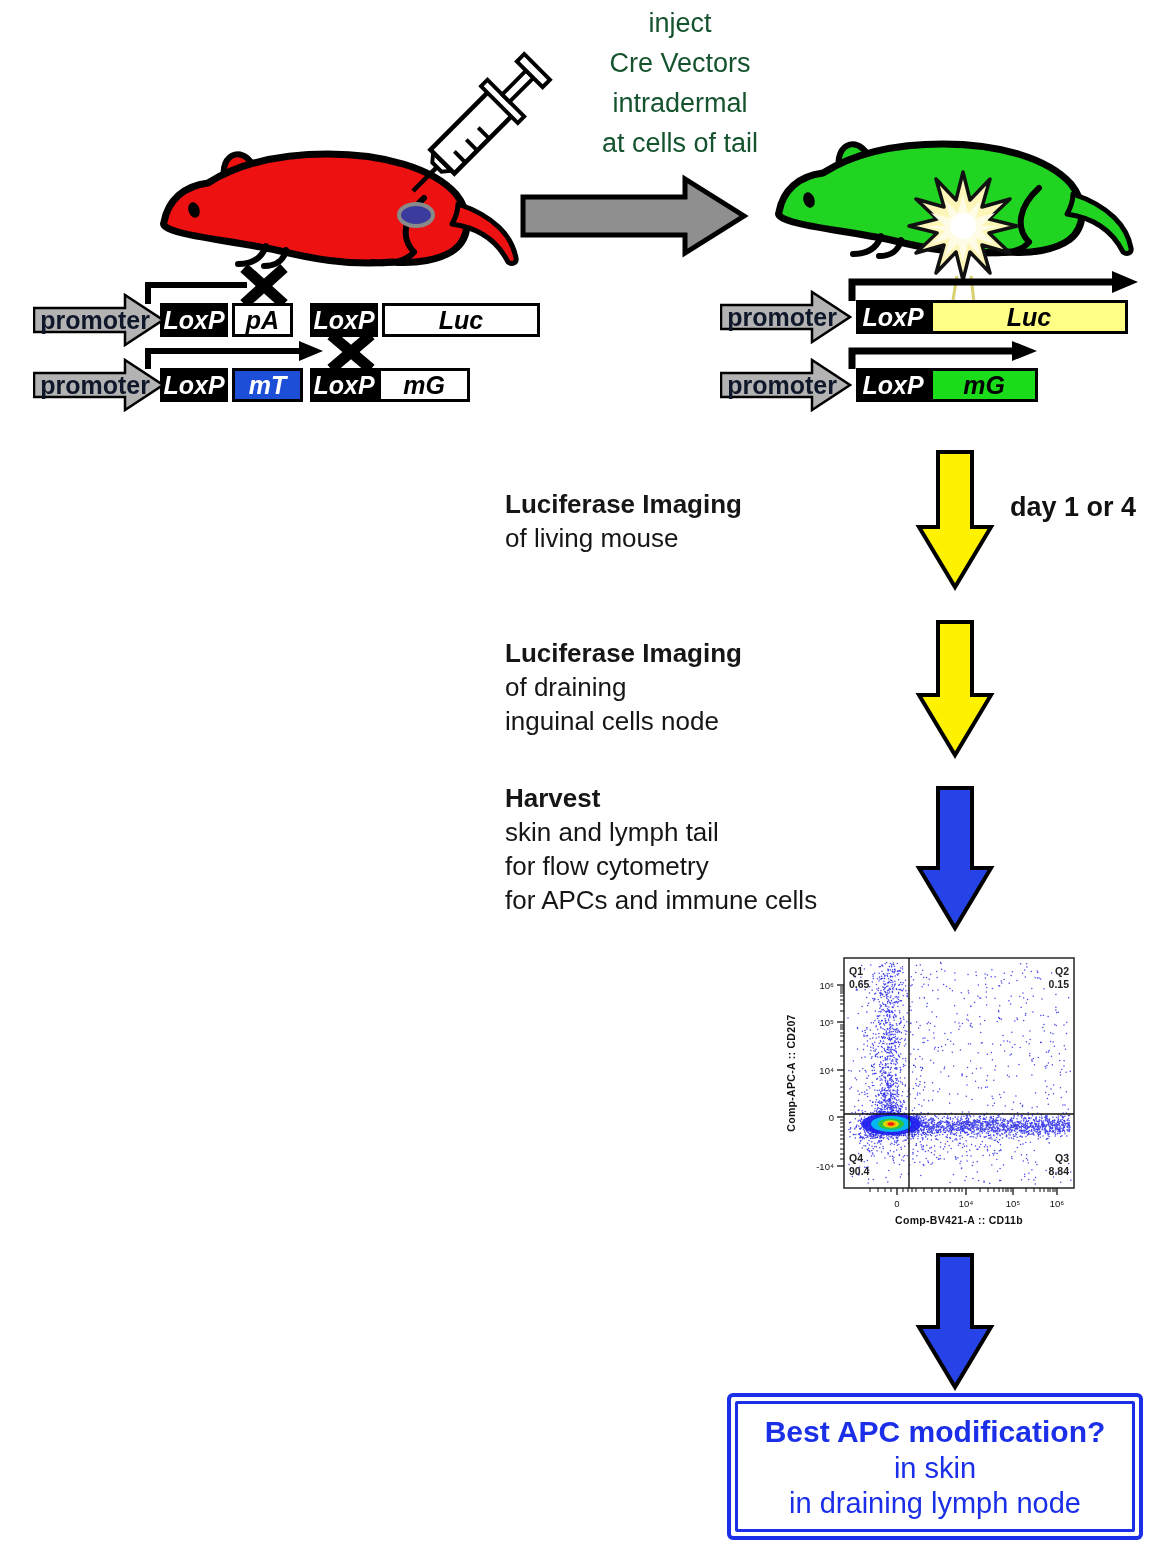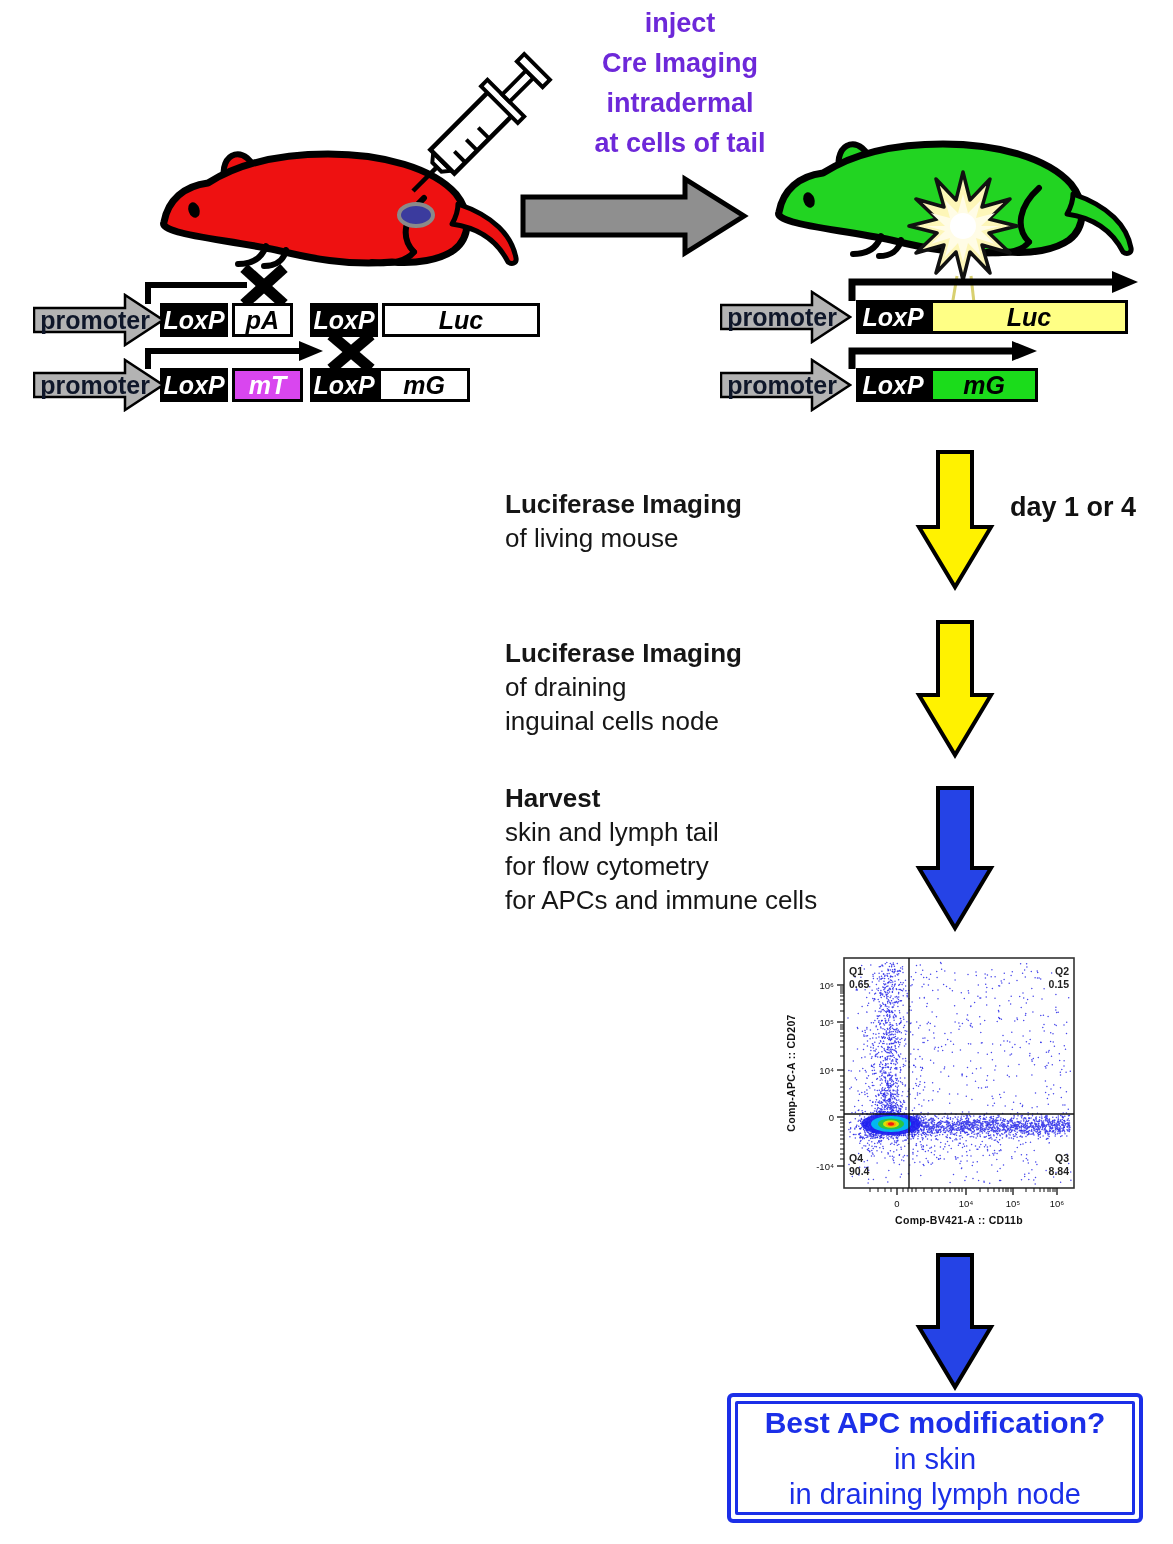--- a/index.html
+++ b/index.html
@@ -1,36 +1,36 @@
 <!DOCTYPE html>
 <html><head>
 <meta charset="utf-8">
 <style>
   html,body{margin:0;padding:0;background:#fff}
   .canvas{position:relative;width:1173px;height:1544px;background:#fff;
           font-family:"Liberation Sans",sans-serif;overflow:hidden;color:#161616}
   .overlay{position:absolute;left:0;top:0;z-index:1;pointer-events:none}
   .txt{position:absolute;z-index:4}
-  .hdr-line{font-weight:bold;font-size:27px;line-height:40px;text-align:center;color:#6d28d9}
+  .hdr-line{font-weight:normal;font-size:27px;line-height:40px;text-align:center;color:#14532d}
   .step{position:absolute;z-index:4;width:350px;text-align:left}
   .step-title{font-weight:bold;font-size:26px;line-height:34px;color:#161616}
   .step-line{font-size:26px;line-height:34px;color:#161616}
   .note{position:absolute;z-index:4;font-weight:bold;font-size:27px;color:#111;white-space:nowrap}
   .cbox{position:absolute;z-index:2;height:34px;display:flex;align-items:center;justify-content:center;
         font-style:italic;font-weight:bold;font-size:25px;border:3px solid #000;box-sizing:border-box}
   .loxp{background:#000;color:#fff}
   .wbox{background:#fff;color:#000}
-  .mtbox{background:#d946ef;color:#fff}
+  .mtbox{background:#1d4ed8;color:#fff}
   .mgbox{background:#1bdc1b;color:#000}
   .lucbox{background:#ffff85;color:#000}
   .promoter{position:absolute;z-index:3;width:132px;height:54px}
   .promoter svg{position:absolute;left:0;top:0}
   .plabel{position:absolute;left:1px;top:50%;transform:translateY(-50%);width:116px;text-align:right;
           font-weight:bold;font-size:25px;color:#0f172a;z-index:2}
-  .conclusion{position:absolute;left:727px;top:1393px;width:416px;height:130px;z-index:4;
+  .conclusion{position:absolute;left:727px;top:1393px;width:416px;height:147px;z-index:4;
               border:4px solid #1b2fe8;border-radius:6px;padding:4px;box-sizing:border-box;background:#fff}
   .conclusion-inner{border:3px solid #1b2fe8;border-radius:2px;width:100%;height:100%;box-sizing:border-box;
                     display:flex;flex-direction:column;justify-content:center;text-align:center;color:#1b2fe8}
   .c-title{font-weight:bold;font-size:30px;line-height:38px}
   .c-line{font-size:29px;line-height:35px}
   .flowplot{position:absolute;left:778px;top:948px;z-index:3}
   .ftick{font-size:9.5px;fill:#111}
   .fq{font-size:10.5px;font-weight:bold;fill:#222}
   .faxis{font-size:10.5px;font-weight:bold;fill:#111;letter-spacing:.3px}
   .legline{fill:none;stroke:#000;stroke-width:6;stroke-linecap:round}
@@ -111,21 +111,21 @@
     </g>
 
     <polygon points="938,452 972,452 972,527 991,527 955,587 919,527 938,527" fill="#fff200" stroke="#000" stroke-width="4"></polygon>
     <polygon points="938,622 972,622 972,695 991,695 955,755 919,695 938,695" fill="#fff200" stroke="#000" stroke-width="4"></polygon>
     <polygon points="938,788 972,788 972,868 991,868 955,928 919,868 938,868" fill="#2543e6" stroke="#000" stroke-width="4"></polygon>
     <polygon points="938,1255 972,1255 972,1327 991,1327 955,1387 919,1327 938,1327" fill="#2543e6" stroke="#000" stroke-width="4"></polygon>
   </svg>
 
   <div class="txt" style="left:505px;top:3px;width:350px">
     <div class="hdr-line">inject</div>
-    <div class="hdr-line">Cre Imaging</div>
+    <div class="hdr-line">Cre Vectors</div>
     <div class="hdr-line">intradermal</div>
     <div class="hdr-line">at cells of tail</div>
   </div>
 
   <div class="promoter" style="left:33px;top:293px">
     <svg width="132" height="54" viewBox="0 0 132 54">
         <polygon points="1,15 92,15 92,2 130,27 92,52 92,39 1,39" fill="#b3b3b3" stroke="#000" stroke-width="2.5"></polygon>
       </svg>
     <span class="plabel">promoter</span>
   </div>

